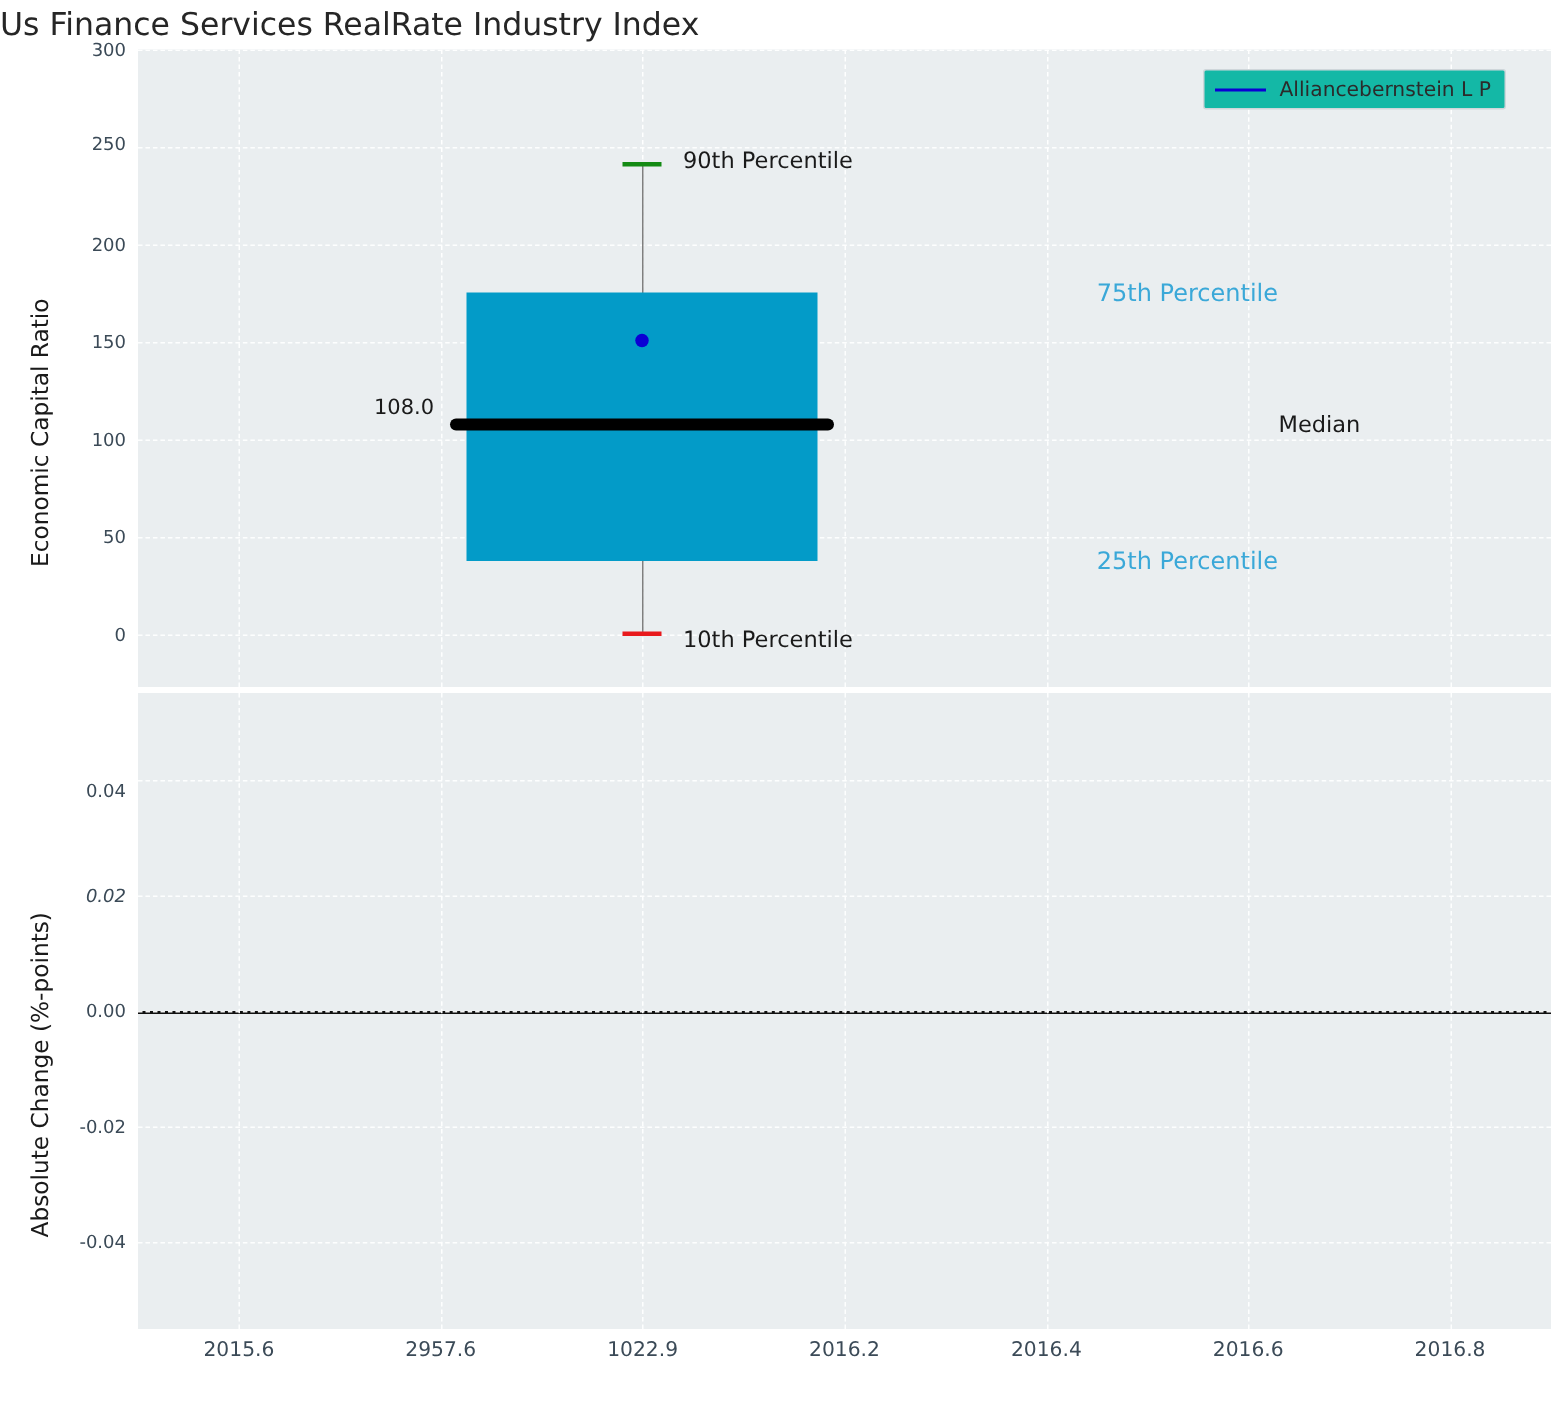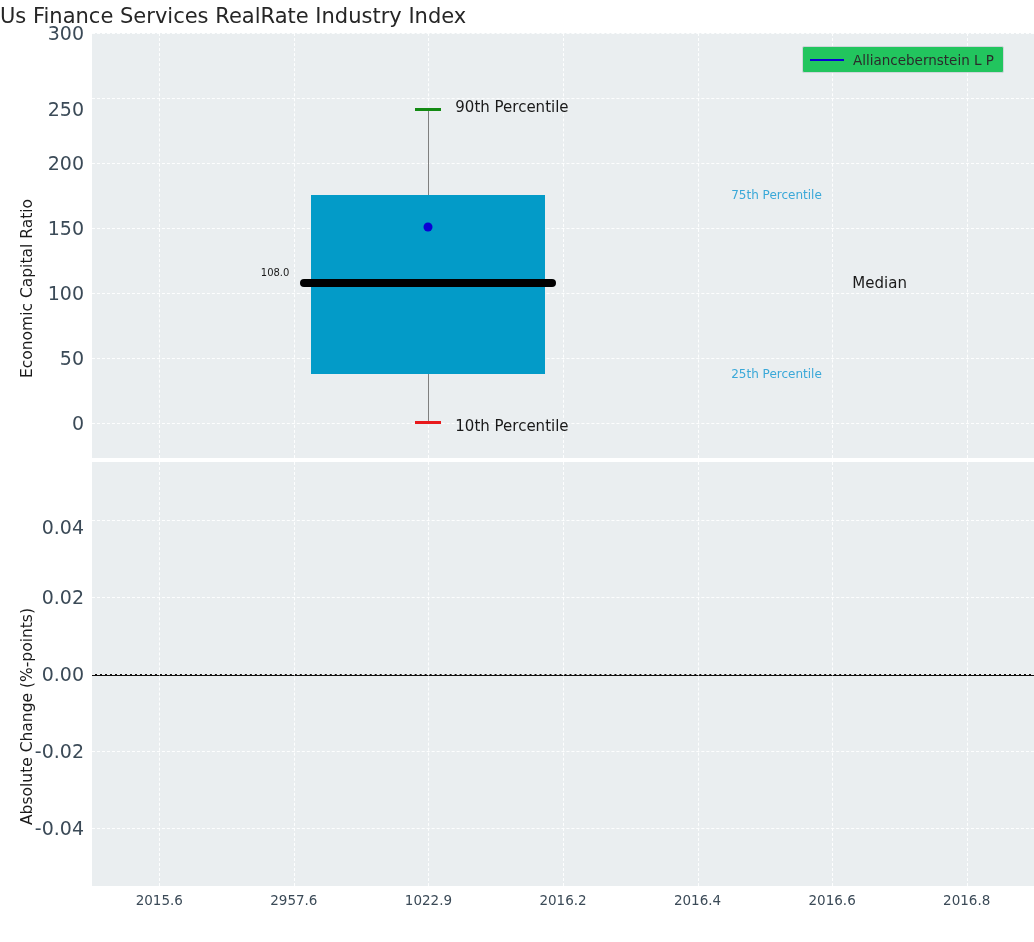--- a/index.html
+++ b/index.html
@@ -71,21 +71,21 @@
     border-left: 1.3px dashed #ffffff;
     opacity: 0.95;
   }
 
   
   .ytick {
     position: absolute;
     right: 0;
     width: 80px;
     text-align: right;
-    font-size: 19px;
+    font-size: 12px;
     color: #3b4a57;
     transform: translateY(-50%);
     font-family: "DejaVu Sans", sans-serif;
   }
   #ytick-layer-top, #ytick-layer-bottom {
     position: absolute;
     left: 0;
     width: 84px;
   }
   #ytick-layer-top { top: 33px; height: 425px; }
@@ -147,21 +147,21 @@
   #cap-high { background: #138a13; }
   #cap-low  { background: #e8191c; }
   #median-bar {
     position: absolute;
     background: #000000;
     border-radius: 4px;
     height: 8px;
   }
   #median-value-label {
     position: absolute;
-    font-size: 10px;
+    font-size: 14px;
     color: #1a1a1a;
     transform: translate(-100%, -50%);
     white-space: nowrap;
     font-family: "DejaVu Sans", sans-serif;
   }
   #series-marker {
     position: absolute;
     width: 9px;
     height: 9px;
     border-radius: 50%;
@@ -174,40 +174,40 @@
     position: absolute;
     white-space: nowrap;
     font-family: "DejaVu Sans", sans-serif;
     transform: translateY(-50%);
   }
   .annotation.dark {
     font-size: 15px;
     color: #1a1a1a;
   }
   .annotation.light {
-    font-size: 12px;
+    font-size: 16px;
     color: #3aa8d8;
   }
 
   
   #zero-line {
     position: absolute;
     left: 0;
     width: 100%;
     height: 0;
     border-top: 2px solid #111111;
   }
 
   
   #legend {
     position: absolute;
     left: 802px;
     top: 46px;
     height: 27px;
-    background: #22c55e;
+    background: #14b8a6;
     border: 1px solid #cfd6da;
     border-radius: 2px;
     display: flex;
     align-items: center;
     padding: 0 9px 0 7px;
     box-sizing: border-box;
   }
   #legend-swatch {
     width: 34px;
     height: 0;
@@ -274,26 +274,26 @@
       <div class="gridline-h" style="top: 289.091px;"></div>
       <div class="gridline-h" style="top: 366.182px;"></div>
     </div>
 
   <div id="ytick-layer-top">
       <div class="ytick" style="top: 389.908px;">0</div>
       <div class="ytick" style="top: 324.924px;">50</div>
       <div class="ytick" style="top: 259.939px;">100</div>
       <div class="ytick" style="top: 194.954px;">150</div>
       <div class="ytick" style="top: 129.969px;">200</div>
-      <div class="ytick" style="top: 76px; text-align: right;">250</div>
+      <div class="ytick" style="top: 63px; text-align: right;">250</div>
       <div class="ytick" style="top: 0px;">300</div>
     </div>
   <div id="ytick-layer-bottom">
       <div class="ytick" style="top: 65px;">0.04</div>
-      <div class="ytick" style="top: 134.909px;">0.02</div>
+      <div class="ytick" style="top: 134.909px; font-style: italic;">0.02</div>
       <div class="ytick" style="top: 212px;">0.00</div>
       <div class="ytick" style="top: 289.091px;">-0.02</div>
       <div class="ytick" style="top: 366.182px;">-0.04</div>
     </div>
 
   <div id="xtick-layer">
       <div class="xtick" style="left: 159.286px; text-align: right;">2015.6</div>
       <div class="xtick" style="left: 293.857px;">2957.6</div>
       <div class="xtick" style="left: 428.429px;">1022.9</div>
       <div class="xtick" style="left: 563px;">2016.2</div>

